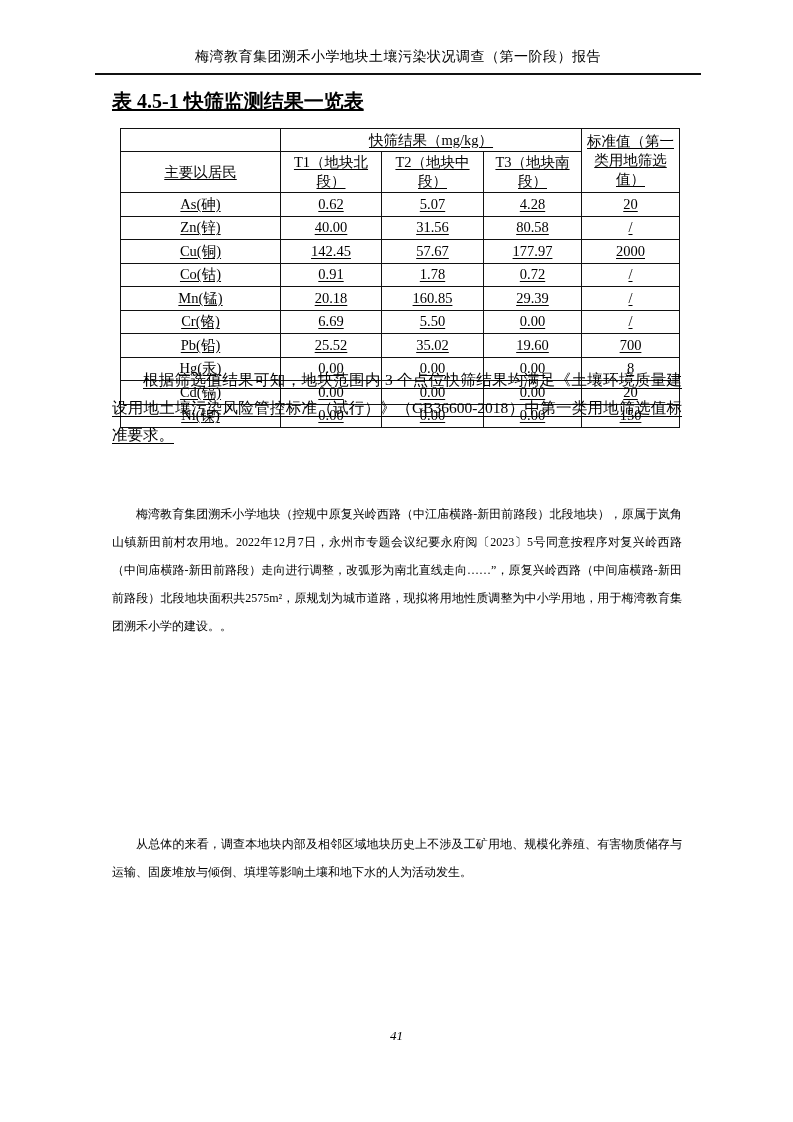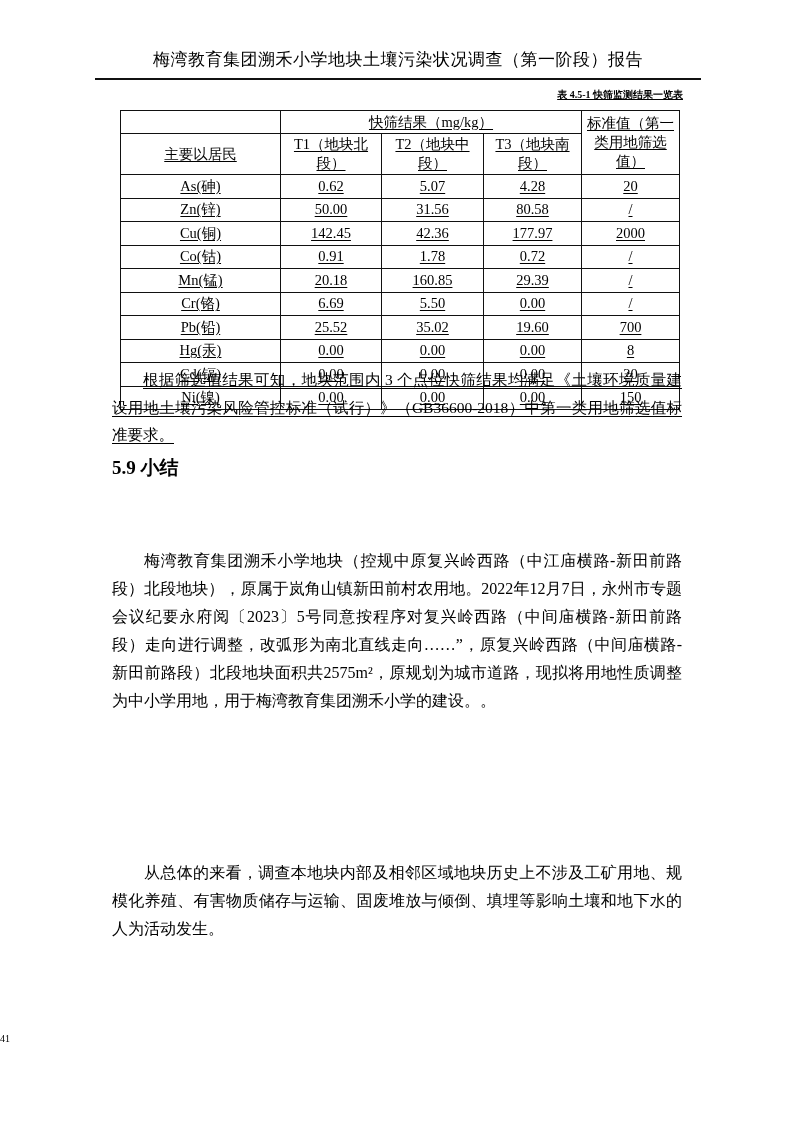--- a/index.html
+++ b/index.html
@@ -10,38 +10,38 @@
     background: #ffffff;
     font-family: "Liberation Serif", "DejaVu Serif", serif;
     color: #000;
     overflow: hidden;
   }
   
   .report-header {
     position: absolute;
     top: 48px; left: 95px; right: 92px;
     text-align: center;
-    font-size: 17px;
+    font-size: 14px;
     letter-spacing: 0.5px;
     padding-bottom: 7px;
     border-bottom: 2px solid #111;
   }
   
   .table-title {
     position: absolute;
     top: 88px; left: 112px; right: 110px;
-    text-align: right;
-    font-size: 10px;
+    text-align: left;
+    font-size: 20px;
     font-weight: bold;
     text-decoration: underline;
   }
   
   table.screen {
     position: absolute;
-    top: 110px; left: 120px;
+    top: 128px; left: 120px;
     width: 559px;
     border-collapse: collapse;
     table-layout: fixed;
     font-size: 14.5px;
     padding-left: 11px;
   }
   table.screen td {
     border: 1.5px solid #111;
     text-align: center;
     vertical-align: middle;
@@ -73,35 +73,35 @@
   .section-heading {
     position: absolute;
     top: 455px; left: 112px; right: 110px;
     font-size: 19px;
     font-weight: bold;
   }
   
   .body-para {
     position: absolute;
     left: 112px; width: 570px;
-    font-size: 16px;
+    font-size: 12px;
     line-height: 28px;
     text-align: justify;
     text-indent: 2em;
-    margin-top: 47px;
   }
   .para1 { top: 500px; }
   .para2 { top: 684px; }
-  .para3 { top: 812px; font-family: Liberation Serif, serif; }
+  .para3 { top: 830px; font-family: Liberation Serif, serif; }
   
   .page-number {
     position: absolute;
     bottom: 78px; left: 0; right: 0;
-    text-align: left;
-    font-size: 10px;
+    text-align: center;
+    font-size: 13px;
+    font-style: italic;
   }
 </style>
 </head>
 <body>
 
 <div class="page">
 
   <div class="report-header">梅湾教育集团溯禾小学地块土壤污染状况调查（第一阶段）报告</div>
 
   <div class="table-title">表 4.5-1 快筛监测结果一览表</div>
@@ -128,29 +128,29 @@
     </tr>
     <tr class="data">
       <td>As(砷)</td>
       <td>0.62</td>
       <td>5.07</td>
       <td>4.28</td>
       <td>20</td>
     </tr>
     <tr class="data">
       <td>Zn(锌)</td>
-      <td>50.00</td>
+      <td>40.00</td>
       <td>31.56</td>
       <td>80.58</td>
       <td>/</td>
     </tr>
     <tr class="data">
       <td>Cu(铜)</td>
       <td>142.45</td>
-      <td>42.36</td>
+      <td>57.67</td>
       <td>177.97</td>
       <td>2000</td>
     </tr>
     <tr class="data">
       <td>Co(钴)</td>
       <td>0.91</td>
       <td>1.78</td>
       <td>0.72</td>
       <td>/</td>
     </tr>
@@ -194,20 +194,19 @@
       <td>0.00</td>
       <td>0.00</td>
       <td>0.00</td>
       <td>150</td>
     </tr>
   </tbody>
     </table>
 
   <div class="table-note">根据筛选值结果可知，地块范围内 3 个点位快筛结果均满足《土壤环境质量建设用地土壤污染风险管控标准（试行）》（GB36600-2018）中第一类用地筛选值标准要求。</div>
 
-  <div class="section-heading">5.9 小结</div>
 
   <div class="body-para para1">梅湾教育集团溯禾小学地块（控规中原复兴岭西路（中江庙横路-新田前路段）北段地块），原属于岚角山镇新田前村农用地。2022年12月7日，永州市专题会议纪要永府阅〔2023〕5号同意按程序对复兴岭西路（中间庙横路-新田前路段）走向进行调整，改弧形为南北直线走向……”，原复兴岭西路（中间庙横路-新田前路段）北段地块面积共2575m²，原规划为城市道路，现拟将用地性质调整为中小学用地，用于梅湾教育集团溯禾小学的建设。。</div>
   <div class="body-para para3">从总体的来看，调查本地块内部及相邻区域地块历史上不涉及工矿用地、规模化养殖、有害物质储存与运输、固废堆放与倾倒、填埋等影响土壤和地下水的人为活动发生。</div>
 
   <div class="page-number">41</div>
 
 </div>
 
 </body></html>

